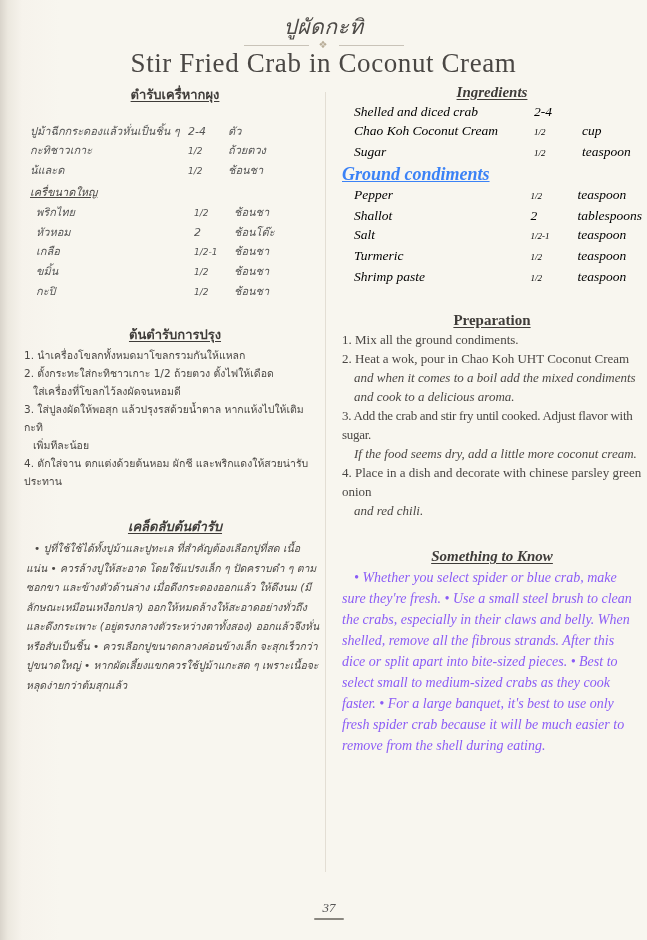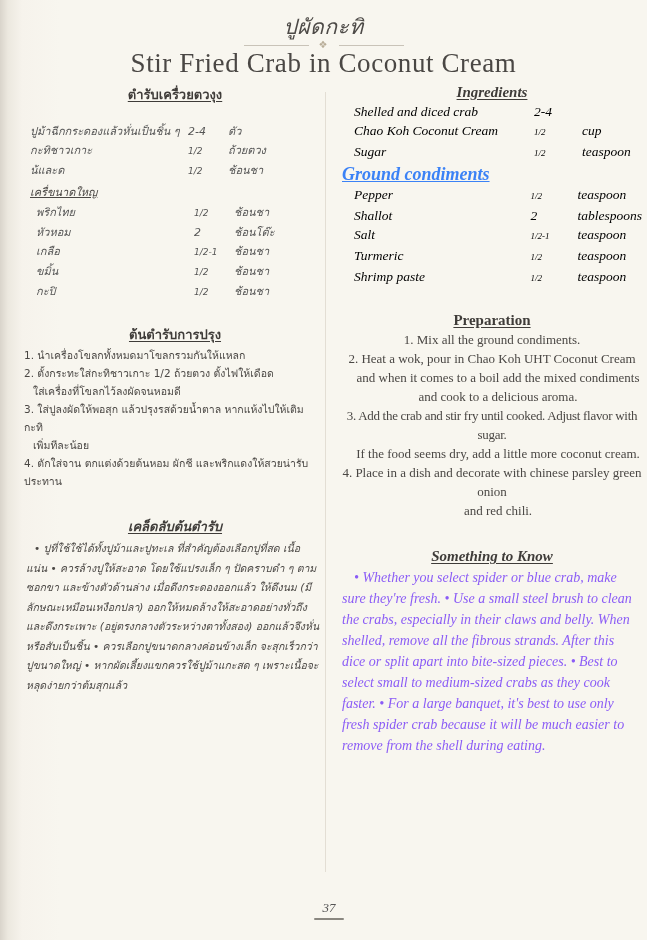--- a/index.html
+++ b/index.html
@@ -35,22 +35,22 @@
   .left table.ing td.name { width:158px; }
   .left table.ing td.qty { width:40px; }
   .right table.ing td { font-family:"Liberation Serif", serif; font-style:italic; font-size:13.5px; line-height:19px; color:#000000; }
   .right table.ing td.name { width:180px; padding-left:12px; }
   .right table.ing td.qty { width:48px; }
   .small { font-size:9px !important; }
   .left .indent td.name { padding-left:6px; }
 
   .steps-th { font-family:"DejaVu Sans", sans-serif; font-size:10.5px; line-height:18px; color:#4a4744; }
   .steps-th .cont { padding-left:9px; }
-  .steps-en { font-family:"Liberation Serif", serif; font-size:13px; line-height:19px; color:#4a4744;text-align:center; }
-  .steps-en .cont { padding-left:12px; }
+  .steps-en { font-family:"Liberation Serif", serif; font-size:13px; line-height:19px; color:#4a4744; }
+  .steps-en .cont { padding-left:12px;font-style:italic; }
   .tips-th { font-family:"DejaVu Sans", sans-serif; font-style:italic; font-size:10.5px; line-height:19.5px; color:#4a4744; text-indent:8px; }
   .tips-en { font-family:"Liberation Serif", serif; font-style:italic; font-size:14px; line-height:21px; color:#8b5cf6; text-indent:12px; }
 
   .page-num { position:absolute; left:299px; top:900px; width:60px; text-align:center; font-family:"Liberation Serif", serif; font-style:italic; font-size:13px; color:#555; }
   .page-rule { position:absolute; left:314px; top:918px; width:30px; height:2px; background:#8a8780; border-radius:1px; }
 </style>
 </head>
 <body>
 
 <div class="title-block">
@@ -59,21 +59,21 @@
     <span class="rule l"></span>
     <span class="diamond">❖</span>
     <span class="rule r"></span>
   </div>
   <div class="title-en">Stir Fried Crab in Coconut Cream</div>
 </div>
 
 <div class="divider"></div>
 
 <div class="col left">
-  <div class="heading-th">ตำรับเครื่วยตวงุง</div>
+  <div class="heading-th">ตำรับเครื่หากผุง</div>
   <table class="ing" style="margin-top:17px;">
     <tbody>
         <tr>
       <td class="name">ปูม้าฉีกกระดองแล้วหั่นเป็นชิ้น ๆ</td>
       <td class="qty">2-4</td>
       <td class="unit">ตัว</td>
     </tr>
     <tr>
       <td class="name">กะทิชาวเกาะ</td>
       <td class="qty small">1/2</td>

